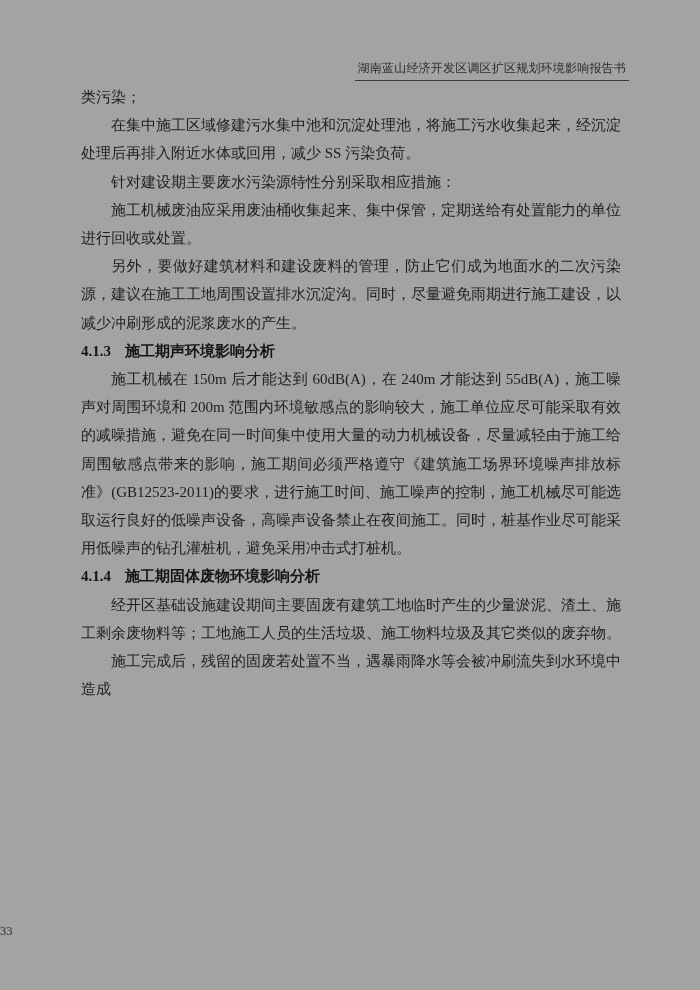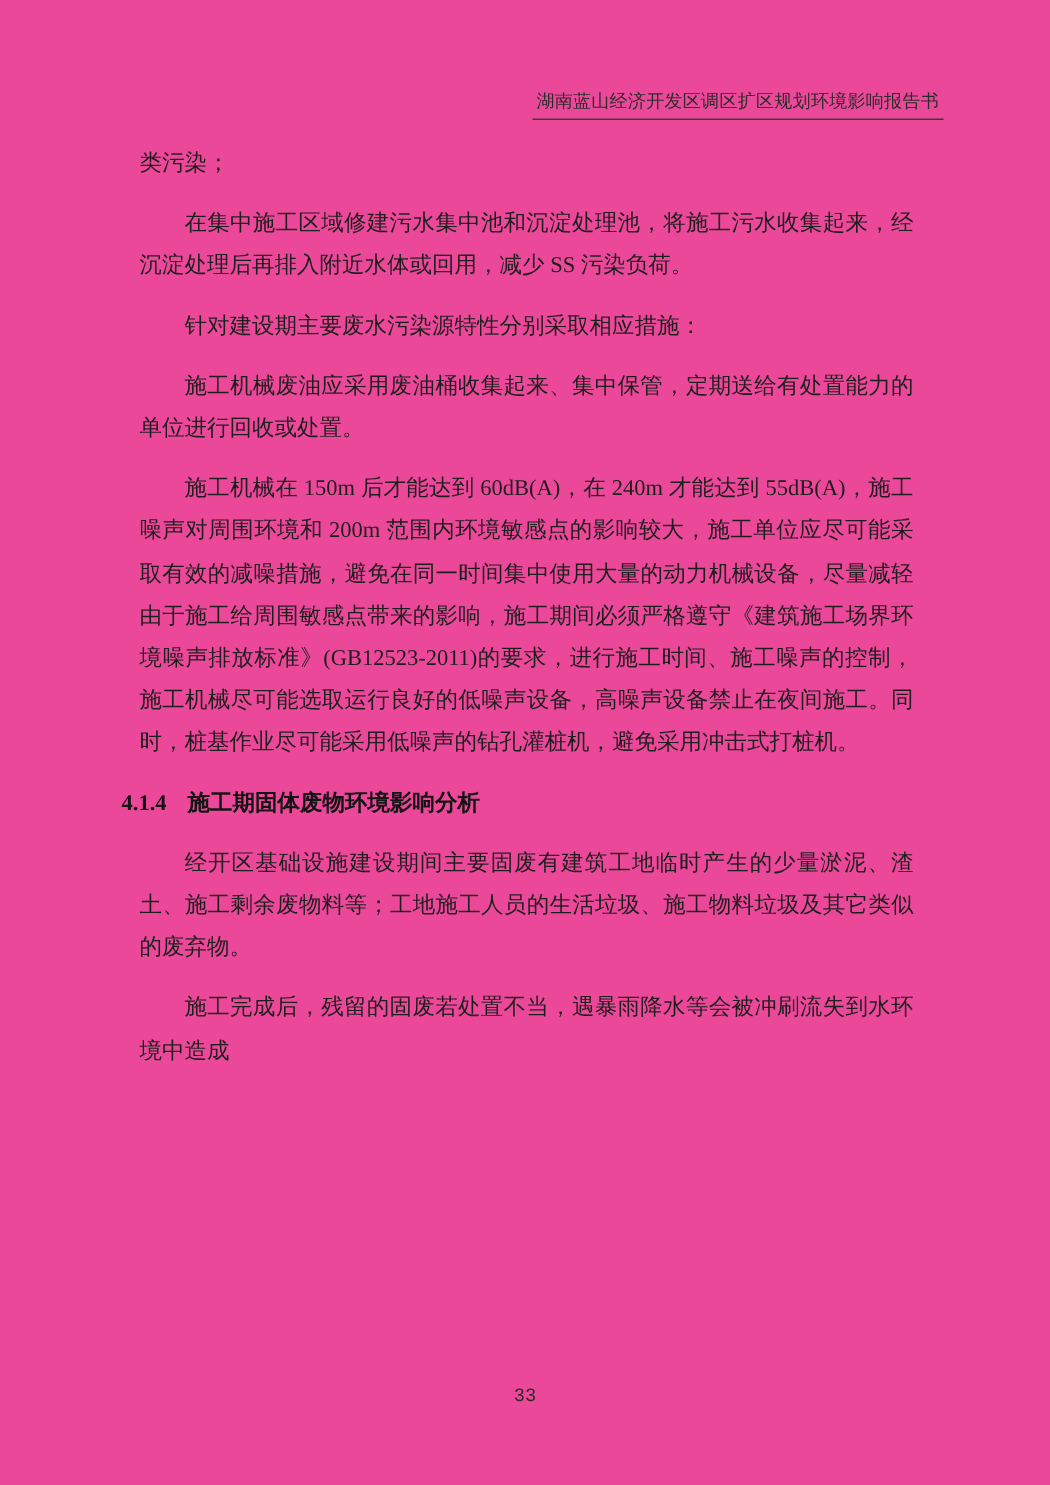--- a/index.html
+++ b/index.html
@@ -4,21 +4,21 @@
 <style>
   html, body {
     margin: 0;
     padding: 0;
     background: #ffffff;
   }
   .page {
     position: relative;
     width: 700px;
     height: 990px;
-    background: #ec4899;
+    background: #a3a3a3;
     overflow: hidden;
     font-family: "Liberation Serif", "DejaVu Serif", serif;
     color: #1e1e1e;
   }
   .page-header {
     position: absolute;
     top: 58px;
     right: 71px;
     text-align: right;
   }
@@ -31,21 +31,21 @@
     border-bottom: 1.2px solid #3a3a3a;
     white-space: nowrap;
   }
   .doc-body {
     position: absolute;
     left: 81px;
     top: 83px;
     width: 540px;
   }
   .para {
-    margin: 12px;
+    margin: 0;
     font-size: 15px;
     line-height: 28.2px;
     text-align: justify;
     text-indent: 2em;
     color: #1e1e1e;
   }
   .para.no-indent {
     text-indent: 0;
   }
   .heading {
@@ -59,43 +59,46 @@
   .h-num {
     font-family: "Liberation Serif", "DejaVu Serif", serif;
     font-weight: 700;
     margin-right: 14px;
   }
   .page-footer {
     position: absolute;
     top: 921px;
     left: 0;
     width: 700px;
-    text-align: center;
-    font-family: Liberation Mono, monospace;
+    text-align: left;
   }
   .page-number {
     font-size: 12.5px;
     color: #2b2b2b;
   }
 </style>
 </head>
 <body>
 
 <div class="page">
 
   <header class="page-header">
     <span class="header-title">湖南蓝山经济开发区调区扩区规划环境影响报告书</span>
   </header>
 
   <main class="doc-body">
     <p class="para no-indent">类污染；</p>
     <p class="para">在集中施工区域修建污水集中池和沉淀处理池，将施工污水收集起来，经沉淀处理后再排入附近水体或回用，减少 SS 污染负荷。</p>
     <p class="para">针对建设期主要废水污染源特性分别采取相应措施：</p>
     <p class="para">施工机械废油应采用废油桶收集起来、集中保管，定期送给有处置能力的单位进行回收或处置。</p>
+    <p class="para">另外，要做好建筑材料和建设废料的管理，防止它们成为地面水的二次污染源，建议在施工工地周围设置排水沉淀沟。同时，尽量避免雨期进行施工建设，以减少冲刷形成的泥浆废水的产生。</p>
 
+    <h3 class="heading">
+      <span class="h-num">4.1.3</span><span class="h-title">施工期声环境影响分析</span>
+    </h3>
 
     <p class="para">施工机械在 150m 后才能达到 60dB(A)，在 240m 才能达到 55dB(A)，施工噪声对周围环境和 200m 范围内环境敏感点的影响较大，施工单位应尽可能采取有效的减噪措施，避免在同一时间集中使用大量的动力机械设备，尽量减轻由于施工给周围敏感点带来的影响，施工期间必须严格遵守《建筑施工场界环境噪声排放标准》(GB12523-2011)的要求，进行施工时间、施工噪声的控制，施工机械尽可能选取运行良好的低噪声设备，高噪声设备禁止在夜间施工。同时，桩基作业尽可能采用低噪声的钻孔灌桩机，避免采用冲击式打桩机。</p>
 
     <h3 class="heading">
       <span class="h-num">4.1.4</span><span class="h-title">施工期固体废物环境影响分析</span>
     </h3>
 
     <p class="para">经开区基础设施建设期间主要固废有建筑工地临时产生的少量淤泥、渣土、施工剩余废物料等；工地施工人员的生活垃圾、施工物料垃圾及其它类似的废弃物。</p>
     <p class="para">施工完成后，残留的固废若处置不当，遇暴雨降水等会被冲刷流失到水环境中造成</p>
   </main>

